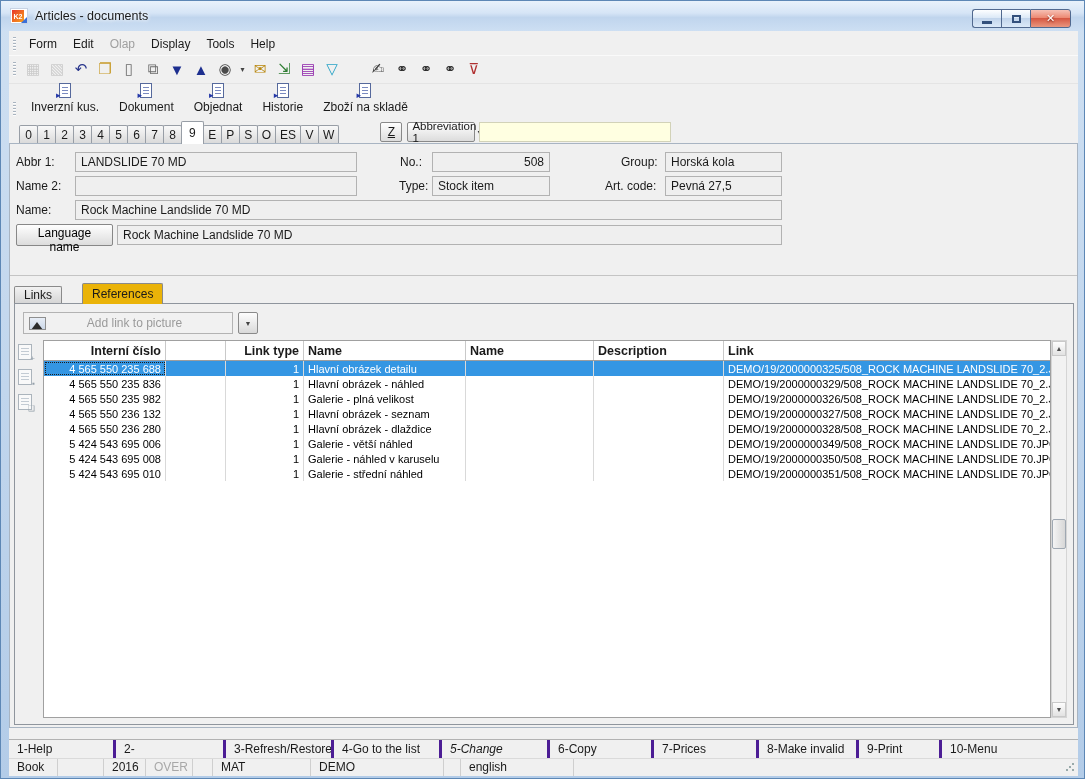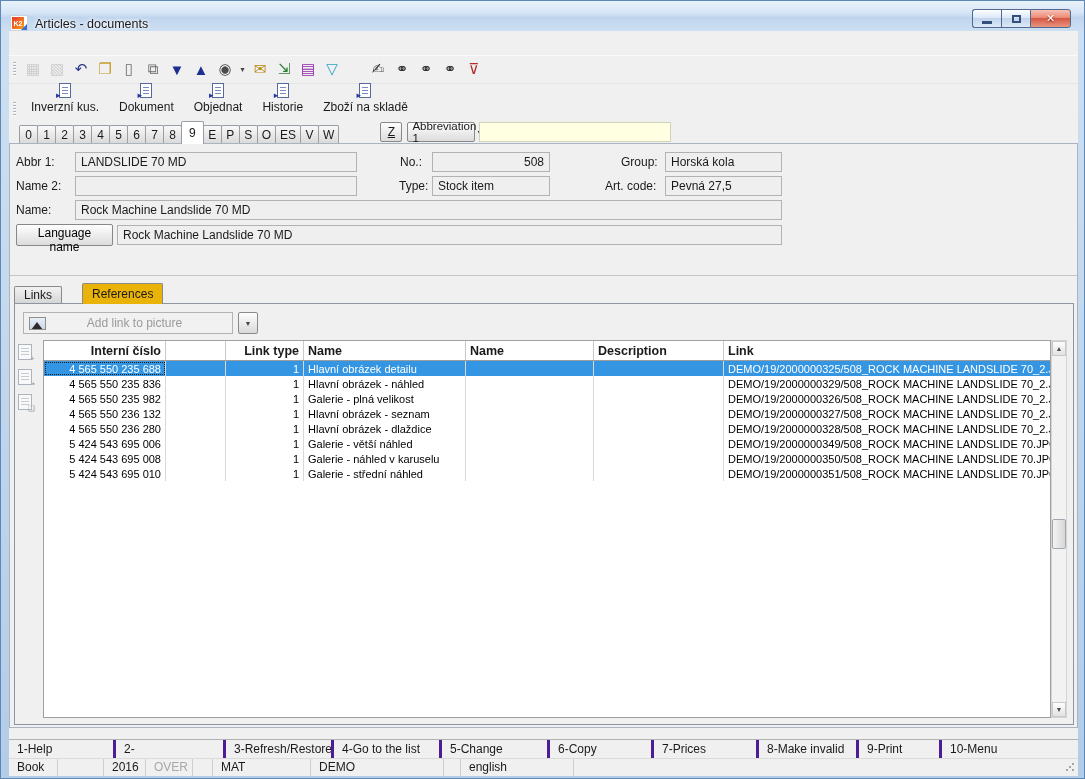--- a/index.html
+++ b/index.html
@@ -1,20 +1,20 @@
 <!DOCTYPE html>
 <html><head>
 <meta charset="utf-8">
 <style>
   html,body{margin:0;padding:0;background:#666;}
   *{box-sizing:border-box;}
   .window{position:relative;width:1085px;height:779px;font-family:"Liberation Sans","DejaVu Sans",sans-serif;
     font-size:12px;color:#1a1a1a;background:linear-gradient(#cfe0f2,#b3cce8);border:1px solid #5d87b5;overflow:hidden;}
   
-  .titlebar{position:absolute;left:0;top:0;right:0;height:30px;display:flex;align-items:flex-end;padding-left:9px;
+  .titlebar{position:absolute;left:0;top:0;right:0;height:30px;display:flex;align-items:center;padding-left:9px;
     background:linear-gradient(#e9f2fb 0%,#d6e5f6 40%,#c0d5ed 55%,#cddff3 100%);}
   .k2logo{width:18px;height:16px;margin-right:7px;position:relative;background:#fff;border:1px solid #c7d3e4;}
   .k2inner{position:absolute;left:1px;top:1px;width:12px;height:12px;background:linear-gradient(135deg,#e8372c,#f7a21b);
     color:#fff;font-size:7px;font-weight:bold;display:flex;align-items:center;justify-content:center;}
   .k2tri{position:absolute;right:0;bottom:0;width:0;height:0;border-left:6px solid transparent;border-bottom:6px solid #3a6fd8;}
   .title-text{font-size:12.5px;text-shadow:0 0 4px #fff,0 0 4px #fff;}
   .winbtns{position:absolute;top:8px;right:13px;display:flex;}
   .wbtn{width:29px;height:19px;border:1px solid #51698f;border-right-width:0;display:flex;align-items:center;justify-content:center;
     background:linear-gradient(#fdfeff,#dce9f7 45%,#c2d5ec 50%,#dbe9f8);}
   .wbtn.minb{border-radius:3px 0 0 3px;}
@@ -102,21 +102,21 @@
   .sarrow{position:absolute;left:0;width:14px;height:15px;display:flex;align-items:center;justify-content:center;
     font-size:7px;color:#4e4e4e;background:linear-gradient(#fdfdfd,#e2e2e2);border:1px solid #c9c9c9;cursor:default;}
   .sarrow.up{top:0;}
   .sarrow.down{bottom:0;}
   .sthumb{position:absolute;left:0;top:178px;width:14px;height:30px;border:1px solid #9fa8b2;border-radius:2px;
     background:linear-gradient(90deg,#f4f4f4,#d7d7d7);cursor:default;}
   
   .fnbar{position:absolute;left:0;top:708px;width:1069px;height:19px;display:flex;background:#f0f0f0;border-top:1px solid #b2b2b2;}
   .fncell{border-right:3px solid #4c1d95;padding:2px 0 0 8px;white-space:nowrap;overflow:hidden;cursor:default;}
   .fncell:nth-child(1){width:107px;}.fncell:nth-child(2){width:110px;}.fncell:nth-child(3){width:108px;}
-  .fncell:nth-child(4){width:108px;}.fncell:nth-child(5){width:108px;}.fncell:nth-child(6){width:104px;}
+  .fncell:nth-child(4){width:108px;}.fncell:nth-child(5){width:108px;font-style:italic;}.fncell:nth-child(6){width:104px;}
   .fncell:nth-child(7){width:105px;}.fncell:nth-child(8){width:100px;}.fncell:nth-child(9){width:83px;}
   .fncell:nth-child(10){flex:1;border-right:none;}
   .statusbar{position:absolute;left:0;top:727px;width:1069px;height:18px;display:flex;background:#f0f0f0;border-top:1px solid #dadada;}
   .stcell{border-right:1px solid #cfcfcf;padding:1px 0 0 8px;white-space:nowrap;overflow:hidden;}
   .stcell:nth-child(1){width:49px;}.stcell:nth-child(2){width:46px;}.stcell:nth-child(3){width:42px;}
   .stcell:nth-child(4){width:47px;}.stcell:nth-child(5){width:20px;}.stcell:nth-child(6){width:98px;}
   .stcell:nth-child(7){width:133px;}.stcell:nth-child(8){width:17px;}.stcell:nth-child(9){width:113px;}
   .stcell:nth-child(10){flex:1;border-right:none;position:relative;}
   .stcell.muted{color:#a8a8a8;}
   .sizegrip{position:absolute;right:2px;bottom:2px;width:10px;height:10px;
@@ -145,20 +145,31 @@
           <span class="maxglyph"></span>
         </span>
       <span class="wbtn closeb">
           <span>✕</span>
         </span>
     </span>
   </div>
 
   <div class="client">
 
+    <div class="menubar">
+      <span class="hgrip"></span>
+      <div style="display:flex;">
+        <span class="menuitem">Form</span>
+          <span class="menuitem">Edit</span>
+          <span class="menuitem disabled">Olap</span>
+          <span class="menuitem">Display</span>
+          <span class="menuitem">Tools</span>
+          <span class="menuitem">Help</span>
+      </div>
+    </div>
 
     <div class="toolbar1">
       <span class="hgrip"></span>
       <div style="display:flex;align-items:center;">
         <span class="tbicon disabled" style="color: rgb(158, 158, 158);">▦</span>
           <span class="tbicon disabled" style="color: rgb(158, 158, 158);">▧</span>
           <span class="tbicon" style="color: rgb(39, 52, 139);">↶</span>
           <span class="tbicon" style="color: rgb(200, 156, 44);">❐</span>
           <span class="tbicon" style="color: rgb(109, 109, 109);">▯</span>
           <span class="tbicon" style="color: rgb(109, 109, 109);">⧉</span>

